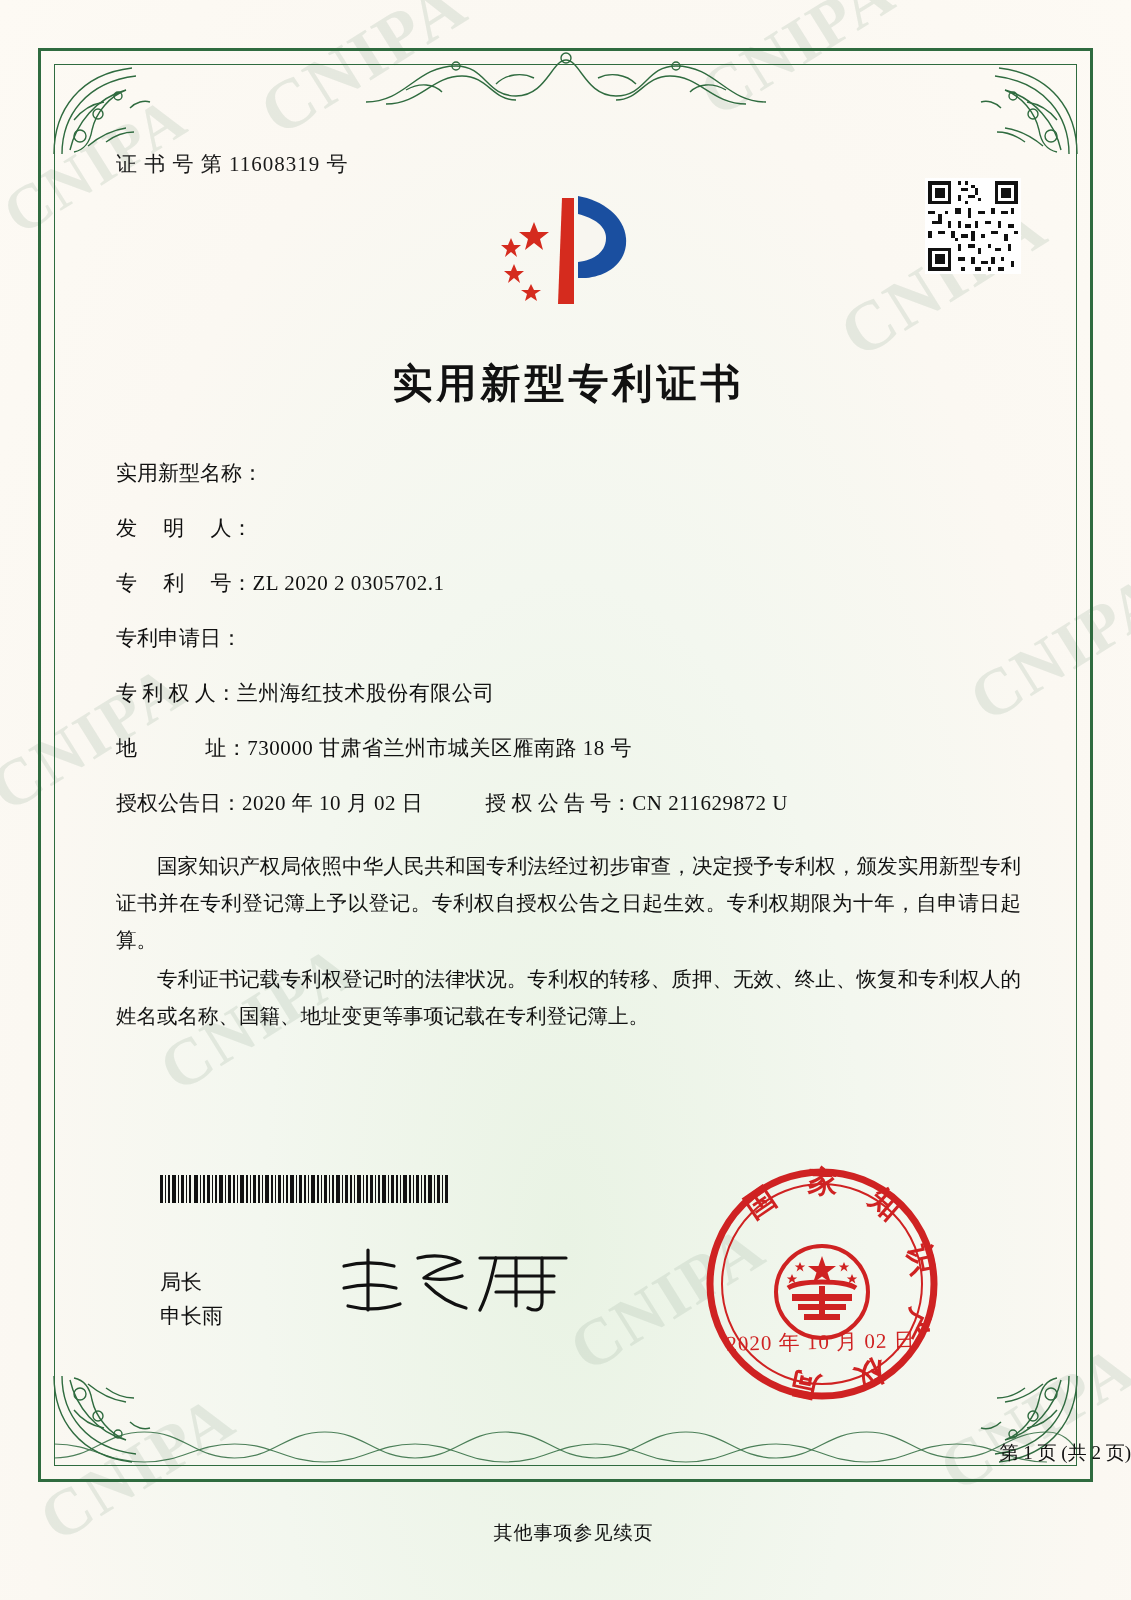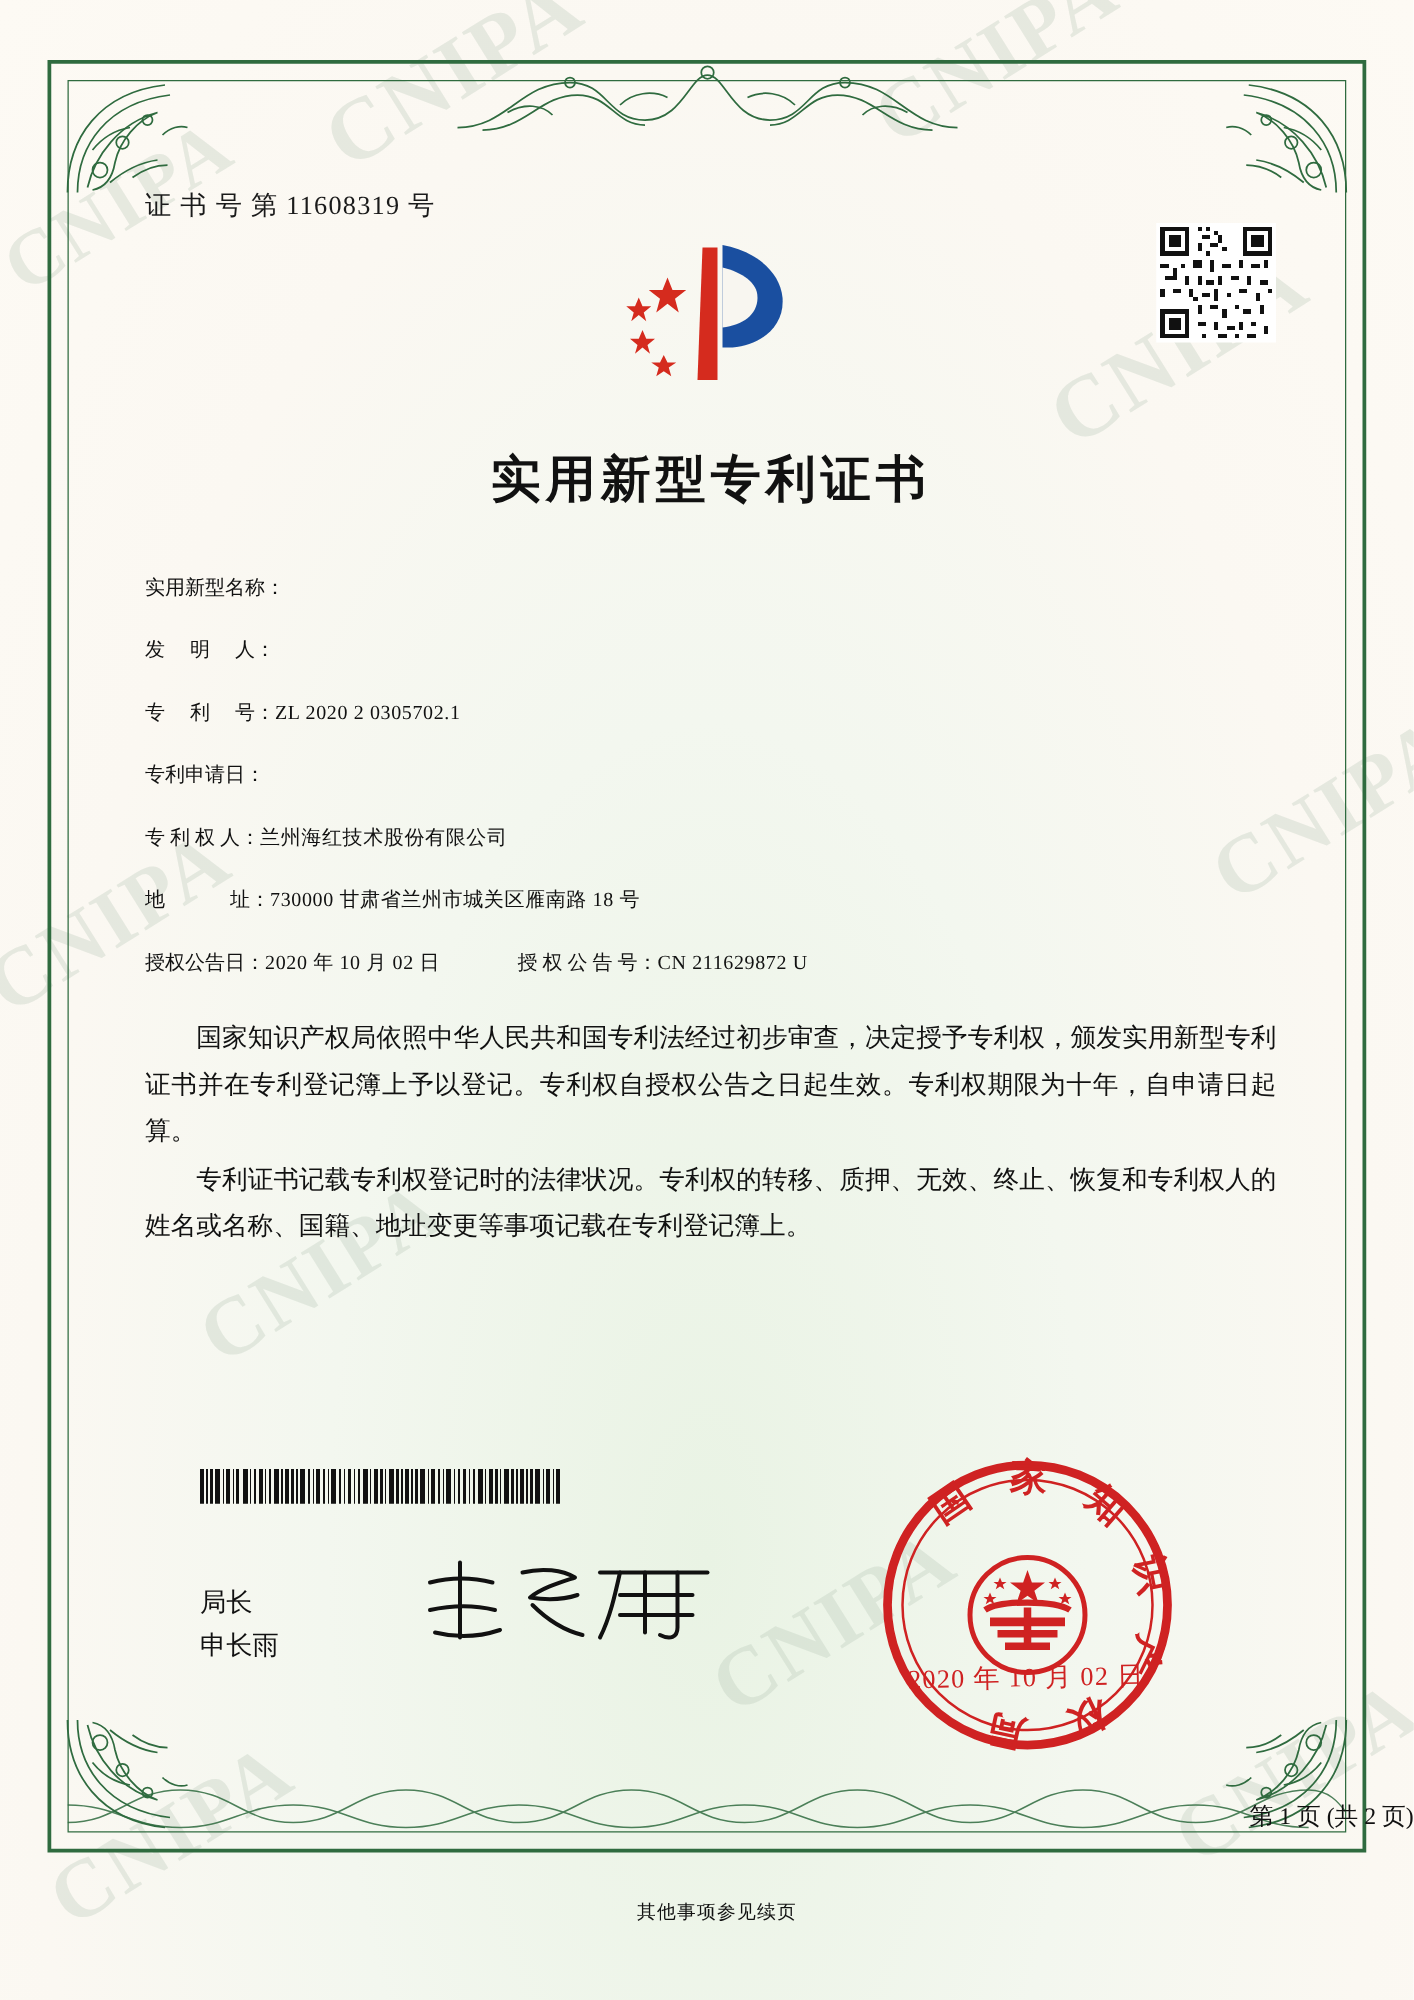--- a/index.html
+++ b/index.html
@@ -118,21 +118,21 @@
     text-align: center;
     font-size: 40px;
     font-weight: bold;
     letter-spacing: 4px;
     color: #111;
     font-family: "DejaVu Serif", "Liberation Serif", serif;
   }
 
   .fields {
     margin-top: 52px;
-    font-size: 16px;
+    font-size: 21px;
     color: #111;
     line-height: 1;
   }
   .field-row {
     display: flex;
     align-items: baseline;
     margin-bottom: 34px;
   }
   .field-label {
     flex: 0 0 auto;
@@ -222,21 +222,21 @@
     text-align: right;
     font-size: 19px;
     color: #111;
   }
 
   .footer-note {
     position: absolute;
     left: 16px; right: 0;
     top: 1520px;
     text-align: center;
-    font-size: 15px;
+    font-size: 19px;
     color: #111;
     letter-spacing: 1px;
   }
 </style>
 </head>
 <body>
 
 <div class="page">
 
   <div class="watermark wm1">CNIPA</div>

